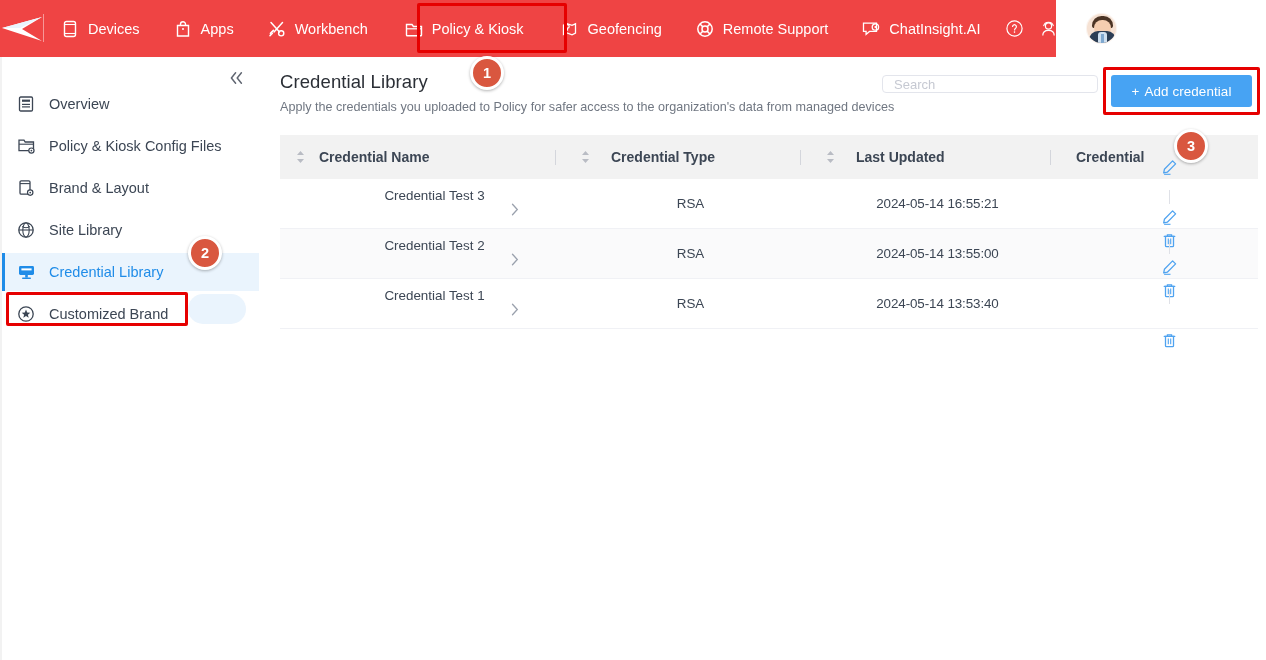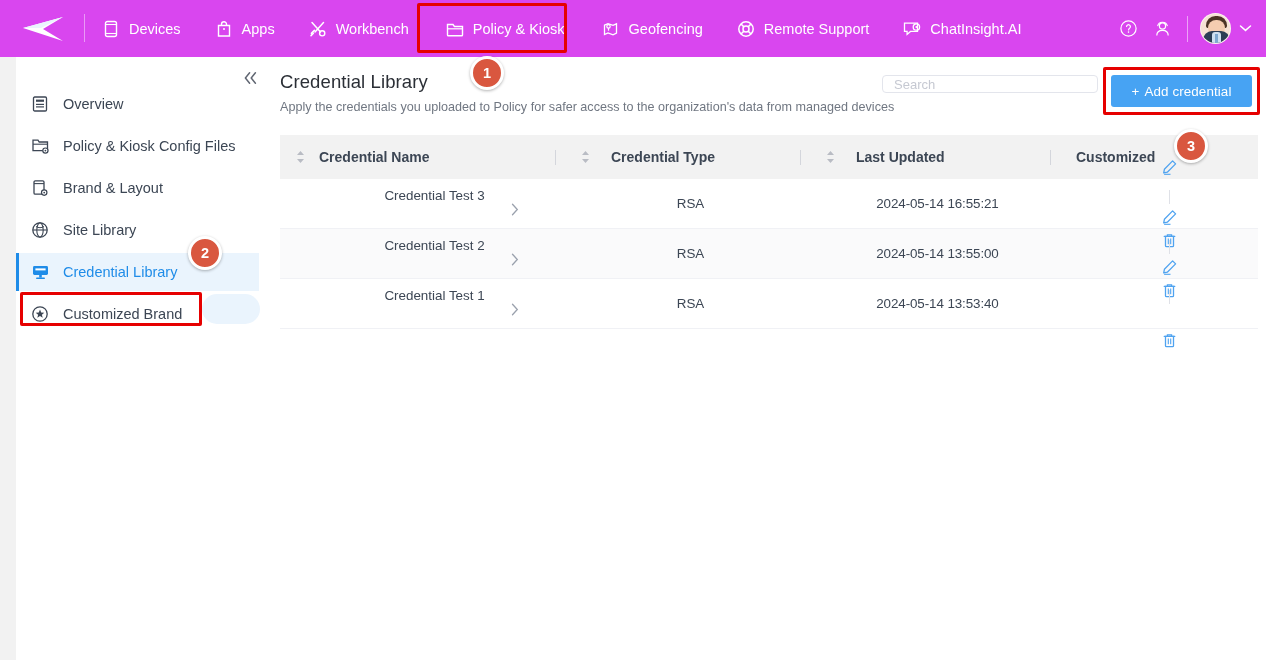--- a/index.html
+++ b/index.html
@@ -8,23 +8,23 @@
     width: 1266px; height: 660px;
     font-family: "Liberation Sans", sans-serif;
     background: #ffffff;
     overflow: hidden;
   }
   body { position: relative; }
 
   
   .topnav {
     position: absolute; top: 0; left: 0;
-    width: 1266px; height: 57px;
-    background: #d946ef;
-    display: flex; align-items: center; justify-content: flex-end;
+    width: 1056px; height: 57px;
+    background: #ef4444;
+    display: flex; align-items: center;
   }
   .logo-wrap {
     width: 85px; height: 57px;
     display: flex; align-items: center; justify-content: center;
     position: relative;
   }
   .logo-arrow { display:block; }
   .logo-div {
     position: absolute; right: 0; top: 14px;
     width: 1px; height: 28px; background: rgba(255,255,255,.45);
@@ -65,21 +65,21 @@
   .av-face { position:absolute; left:7px; top:6px; width:17px; height:16px; background:#f4cdb0; border-radius:8px; }
   .av-body { position:absolute; left:2px; bottom:0; width:27px; height:12px; background:#2c3e55; border-radius:9px 9px 0 0; }
   .av-shirt{ position:absolute; left:11px; bottom:0; width:9px; height:11px; background:#cfe0f0; border-radius:3px 3px 0 0;}
   .av-tie  { position:absolute; left:14px; bottom:0; width:3px; height:9px; background:#7fa8cf;}
   .chev-down { margin-left: 8px; cursor: pointer; display:flex; }
 
   
   .below { position: absolute; top: 57px; left: 0; width: 1266px; height: 603px; background: #f2f2f2; }
 
   .sidebar {
-    position: absolute; left: 16px; top: 0;
+    position: absolute; left: 2px; top: 0;
     width: 258px; height: 603px;
     background: #ffffff;
     border-right: 1px solid #e4e4e4;
   }
   .collapse-btn {
     position: absolute; right: 10px; top: 8px;
     width: 26px; height: 26px; display:flex; align-items:center; justify-content:center;
     cursor: pointer; color: #555; font-size: 16px;
   }
   .side-list { position: absolute; top: 28px; left: 0; width: 258px; }
@@ -448,21 +448,21 @@
           <span class="sorter">
             <svg width="9" height="14" viewBox="0 0 9 14">
                 <polygon points="4.5,1 8,5 1,5" fill="#b9bcc4"></polygon>
                 <polygon points="4.5,13 8,9 1,9" fill="#b9bcc4"></polygon>
               </svg>
           </span>
           <span style="margin-left:7px">Last Updated</span>
         </div>
         <div class="th col4">
           <span class="th-div"></span>
-          <span>Customized</span>
+          <span>Credential</span>
         </div>
       </div>
 
       <div class="trow">
         <div class="cell c1">
           <span class="nm">Credential Test 3</span>
           <span class="arrow">
             <svg width="8" height="13" viewBox="0 0 8 13">
                 <path d="M1.5 1.2L6.3 6.5L1.5 11.8" fill="none" stroke="#9aa1ad" stroke-width="1.3" stroke-linecap="round"></path>
               </svg>

